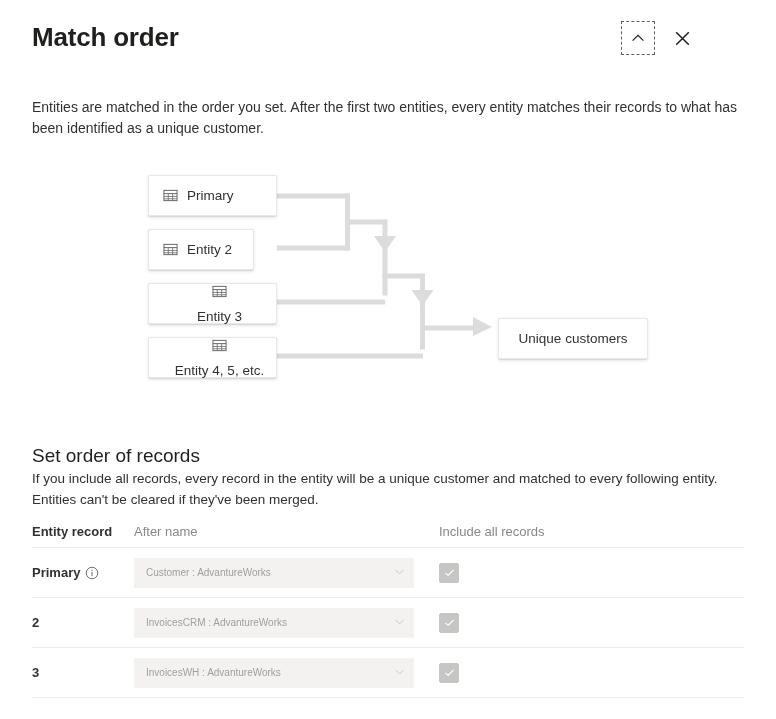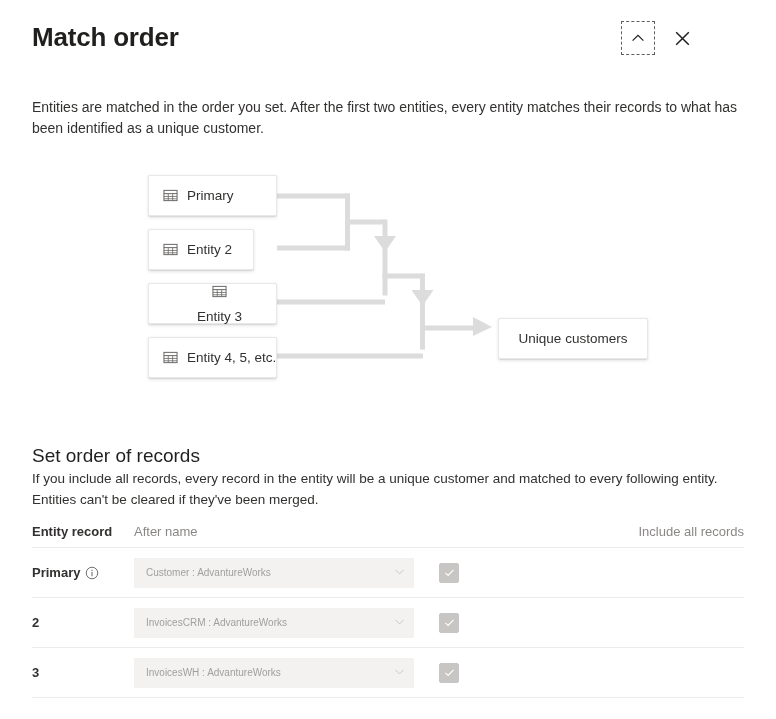--- a/index.html
+++ b/index.html
@@ -141,21 +141,21 @@
     width: 712px;
   }
   .tbl-head {
     display: flex;
     align-items: center;
     height: 31px;
     border-bottom: 1px solid #edebe9;
   }
   .col-order  { width: 102px; flex: 0 0 102px; }
   .col-name   { width: 305px; flex: 0 0 305px; }
-  .col-incl   { flex: 1 1 auto; text-align: right; }
+  .col-incl   { flex: 1 1 auto; }
 
   .th-order {
     font-size: 13px;
     font-weight: 700;
     color: #323130;
   }
   .th-muted {
     font-size: 13px;
     font-weight: 400;
     color: #8a8886;
@@ -302,21 +302,21 @@
         <line x1="1" y1="6" x2="15" y2="6" stroke="#605e5c" stroke-width="1"></line>
         <line x1="1" y1="9" x2="15" y2="9" stroke="#605e5c" stroke-width="0.8"></line>
         <line x1="1" y1="11.5" x2="15" y2="11.5" stroke="#605e5c" stroke-width="0.8"></line>
         <line x1="5.6" y1="6" x2="5.6" y2="13.5" stroke="#605e5c" stroke-width="0.8"></line>
         <line x1="10.3" y1="6" x2="10.3" y2="13.5" stroke="#605e5c" stroke-width="0.8"></line>
       </svg>
     </span>
     <span class="node-label">Entity 3</span>
   </div>
 
-  <div class="node-box" style="left:148px; top:177px; width:129px; height:41px;">
+  <div class="node-box" style="left:148px; top:177px; width:129px; height:41px;flex-direction:column;">
     <span>
       <svg class="grid-icon" width="15" height="15" viewBox="0 0 16 16" aria-hidden="true">
         <rect x="1" y="2.5" width="14" height="11" fill="none" stroke="#605e5c" stroke-width="1"></rect>
         <line x1="1" y1="6" x2="15" y2="6" stroke="#605e5c" stroke-width="1"></line>
         <line x1="1" y1="9" x2="15" y2="9" stroke="#605e5c" stroke-width="0.8"></line>
         <line x1="1" y1="11.5" x2="15" y2="11.5" stroke="#605e5c" stroke-width="0.8"></line>
         <line x1="5.6" y1="6" x2="5.6" y2="13.5" stroke="#605e5c" stroke-width="0.8"></line>
         <line x1="10.3" y1="6" x2="10.3" y2="13.5" stroke="#605e5c" stroke-width="0.8"></line>
       </svg>
     </span>

